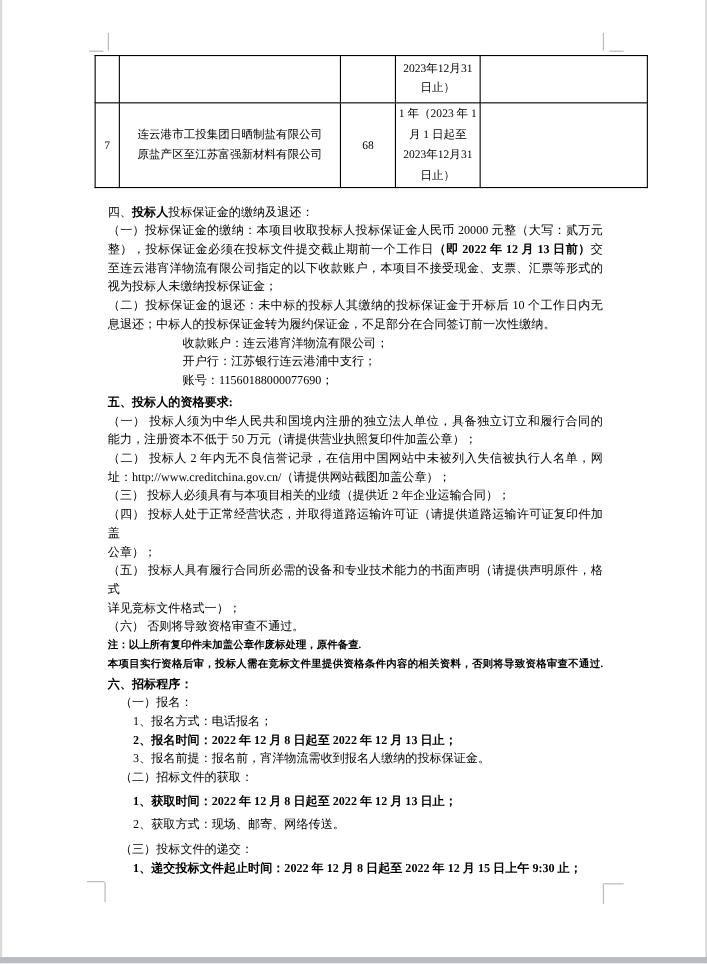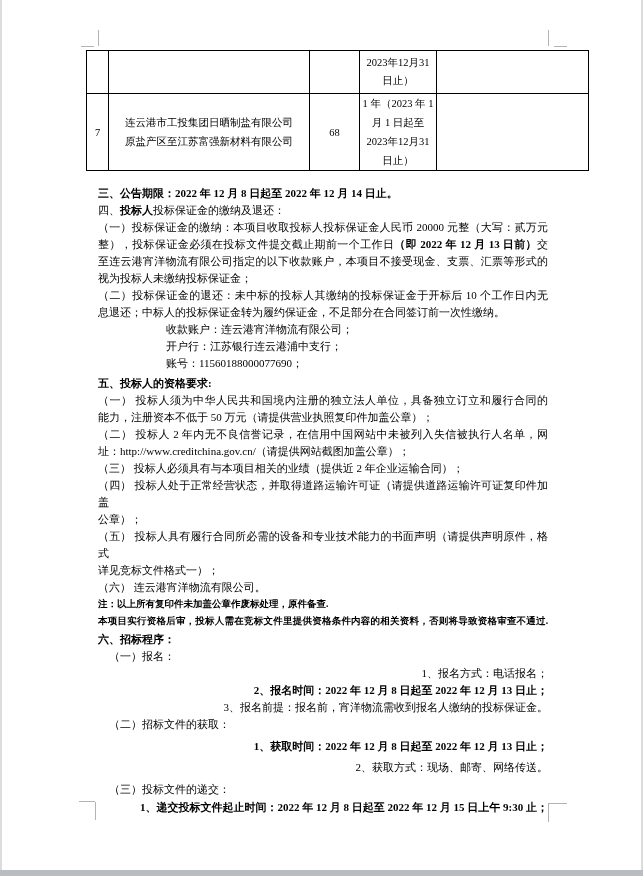--- a/index.html
+++ b/index.html
@@ -46,21 +46,21 @@
   
   .doc-body{
     position:absolute;left:98px;top:185px;width:450px;
     font-size:11px;
   }
   .line{line-height:17px;white-space:nowrap;}
   .line.j{white-space:normal;text-align:justify;text-align-last:justify;text-justify:inter-character;}
   .line .b{font-weight:bold;}
   .line.account{margin-left:68px;}
   .line.sub{margin-left:11px;}
-  .line.item{margin-left:10px;text-align:right;}
+  .line.item{margin-left:23px;}
   .line.note{font-size:9.5px;}
   .line.note-wide{font-size:9.5px;letter-spacing:-0.2px;white-space:normal;text-align:justify;text-align-last:justify;}
   .mt1{margin-top:1px;}.mt3{margin-top:3px;}
   .mt4{margin-top:4px;}.mt5{margin-top:5px;}
 </style>
 </head>
 <body>
 
 <div class="page">
 
@@ -98,42 +98,41 @@
           <td>1 年（2023 年 1
 月 1 日起至
 2023年12月31
 日止）</td>
           <td></td>
         </tr>
       </tbody>
   </table>
 
   <div class="doc-body" id="doc-body">
-      <div class="line main"><span class="b">三、公告期限：2022 年 12 月 8 日起至 2022 年 12 月 14 日止。</span></div>
       <div class="line main"><span>四、</span><span class="b">投标人</span><span>投标保证金的缴纳及退还：</span></div>
       <div class="line main j"><span>（一）投标保证金的缴纳：本项目收取投标人投标保证金人民币 20000 元整（大写：贰万元</span></div>
       <div class="line main j"><span>整），投标保证金必须在投标文件提交截止期前一个工作日</span><span class="b">（即 2022 年 12 月 13 日前）</span><span>交</span></div>
       <div class="line main j"><span>至连云港宵洋物流有限公司指定的以下收款账户，本项目不接受现金、支票、汇票等形式的</span></div>
       <div class="line main"><span>视为投标人未缴纳投标保证金；</span></div>
       <div class="line main j"><span>（二）投标保证金的退还：未中标的投标人其缴纳的投标保证金于开标后 10 个工作日内无</span></div>
       <div class="line main"><span>息退还；中标人的投标保证金转为履约保证金，不足部分在合同签订前一次性缴纳。</span></div>
       <div class="line account"><span>收款账户：连云港宵洋物流有限公司；</span></div>
       <div class="line account"><span>开户行：江苏银行连云港浦中支行；</span></div>
       <div class="line account"><span>账号：11560188000077690；</span></div>
       <div class="line main mt3"><span class="b">五、投标人的资格要求:</span></div>
       <div class="line main j"><span>（一） 投标人须为中华人民共和国境内注册的独立法人单位，具备独立订立和履行合同的</span></div>
       <div class="line main"><span>能力，注册资本不低于 50 万元（请提供营业执照复印件加盖公章）；</span></div>
       <div class="line main j"><span>（二） 投标人 2 年内无不良信誉记录，在信用中国网站中未被列入失信被执行人名单，网</span></div>
       <div class="line main"><span>址：http://www.creditchina.gov.cn/（请提供网站截图加盖公章）；</span></div>
       <div class="line main"><span>（三） 投标人必须具有与本项目相关的业绩（提供近 2 年企业运输合同）；</span></div>
       <div class="line main j"><span>（四） 投标人处于正常经营状态，并取得道路运输许可证（请提供道路运输许可证复印件加盖</span></div>
       <div class="line main"><span>公章）；</span></div>
       <div class="line main j"><span>（五） 投标人具有履行合同所必需的设备和专业技术能力的书面声明（请提供声明原件，格式</span></div>
       <div class="line main"><span>详见竞标文件格式一）；</span></div>
-      <div class="line main"><span>（六） 连云港宵洋物流有限公司。</span></div>
+      <div class="line main"><span>（六） 否则将导致资格审查不通过。</span></div>
       <div class="line note"><span class="b">注：以上所有复印件未加盖公章作废标处理，原件备查.</span></div>
       <div class="line note-wide"><span class="b">本项目实行资格后审，投标人需在竞标文件里提供资格条件内容的相关资料，否则将导致资格审查不通过.</span></div>
       <div class="line main mt1"><span class="b">六、招标程序：</span></div>
       <div class="line sub"><span>（一）报名：</span></div>
       <div class="line item"><span>1、报名方式：电话报名；</span></div>
       <div class="line item"><span class="b">2、报名时间：2022 年 12 月 8 日起至 2022 年 12 月 13 日止；</span></div>
       <div class="line item"><span>3、报名前提：报名前，宵洋物流需收到报名人缴纳的投标保证金。</span></div>
       <div class="line sub"><span>（二）招标文件的获取：</span></div>
       <div class="line item mt5"><span class="b">1、获取时间：2022 年 12 月 8 日起至 2022 年 12 月 13 日止；</span></div>
       <div class="line item mt4"><span>2、获取方式：现场、邮寄、网络传送。</span></div>

